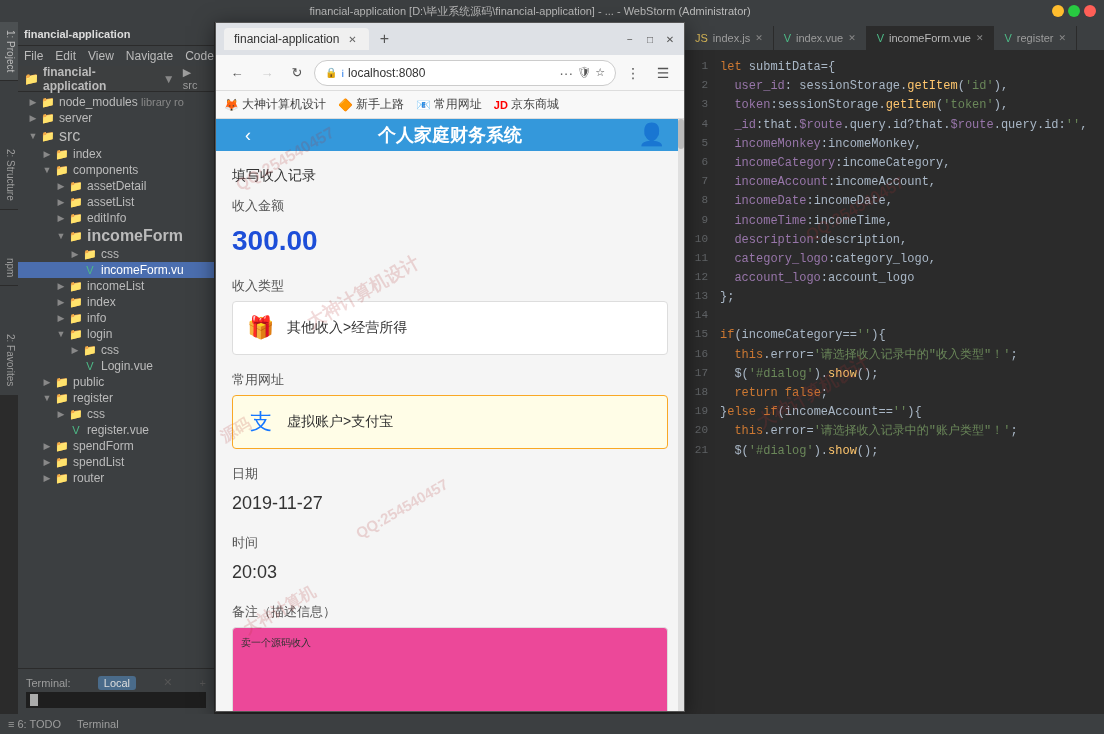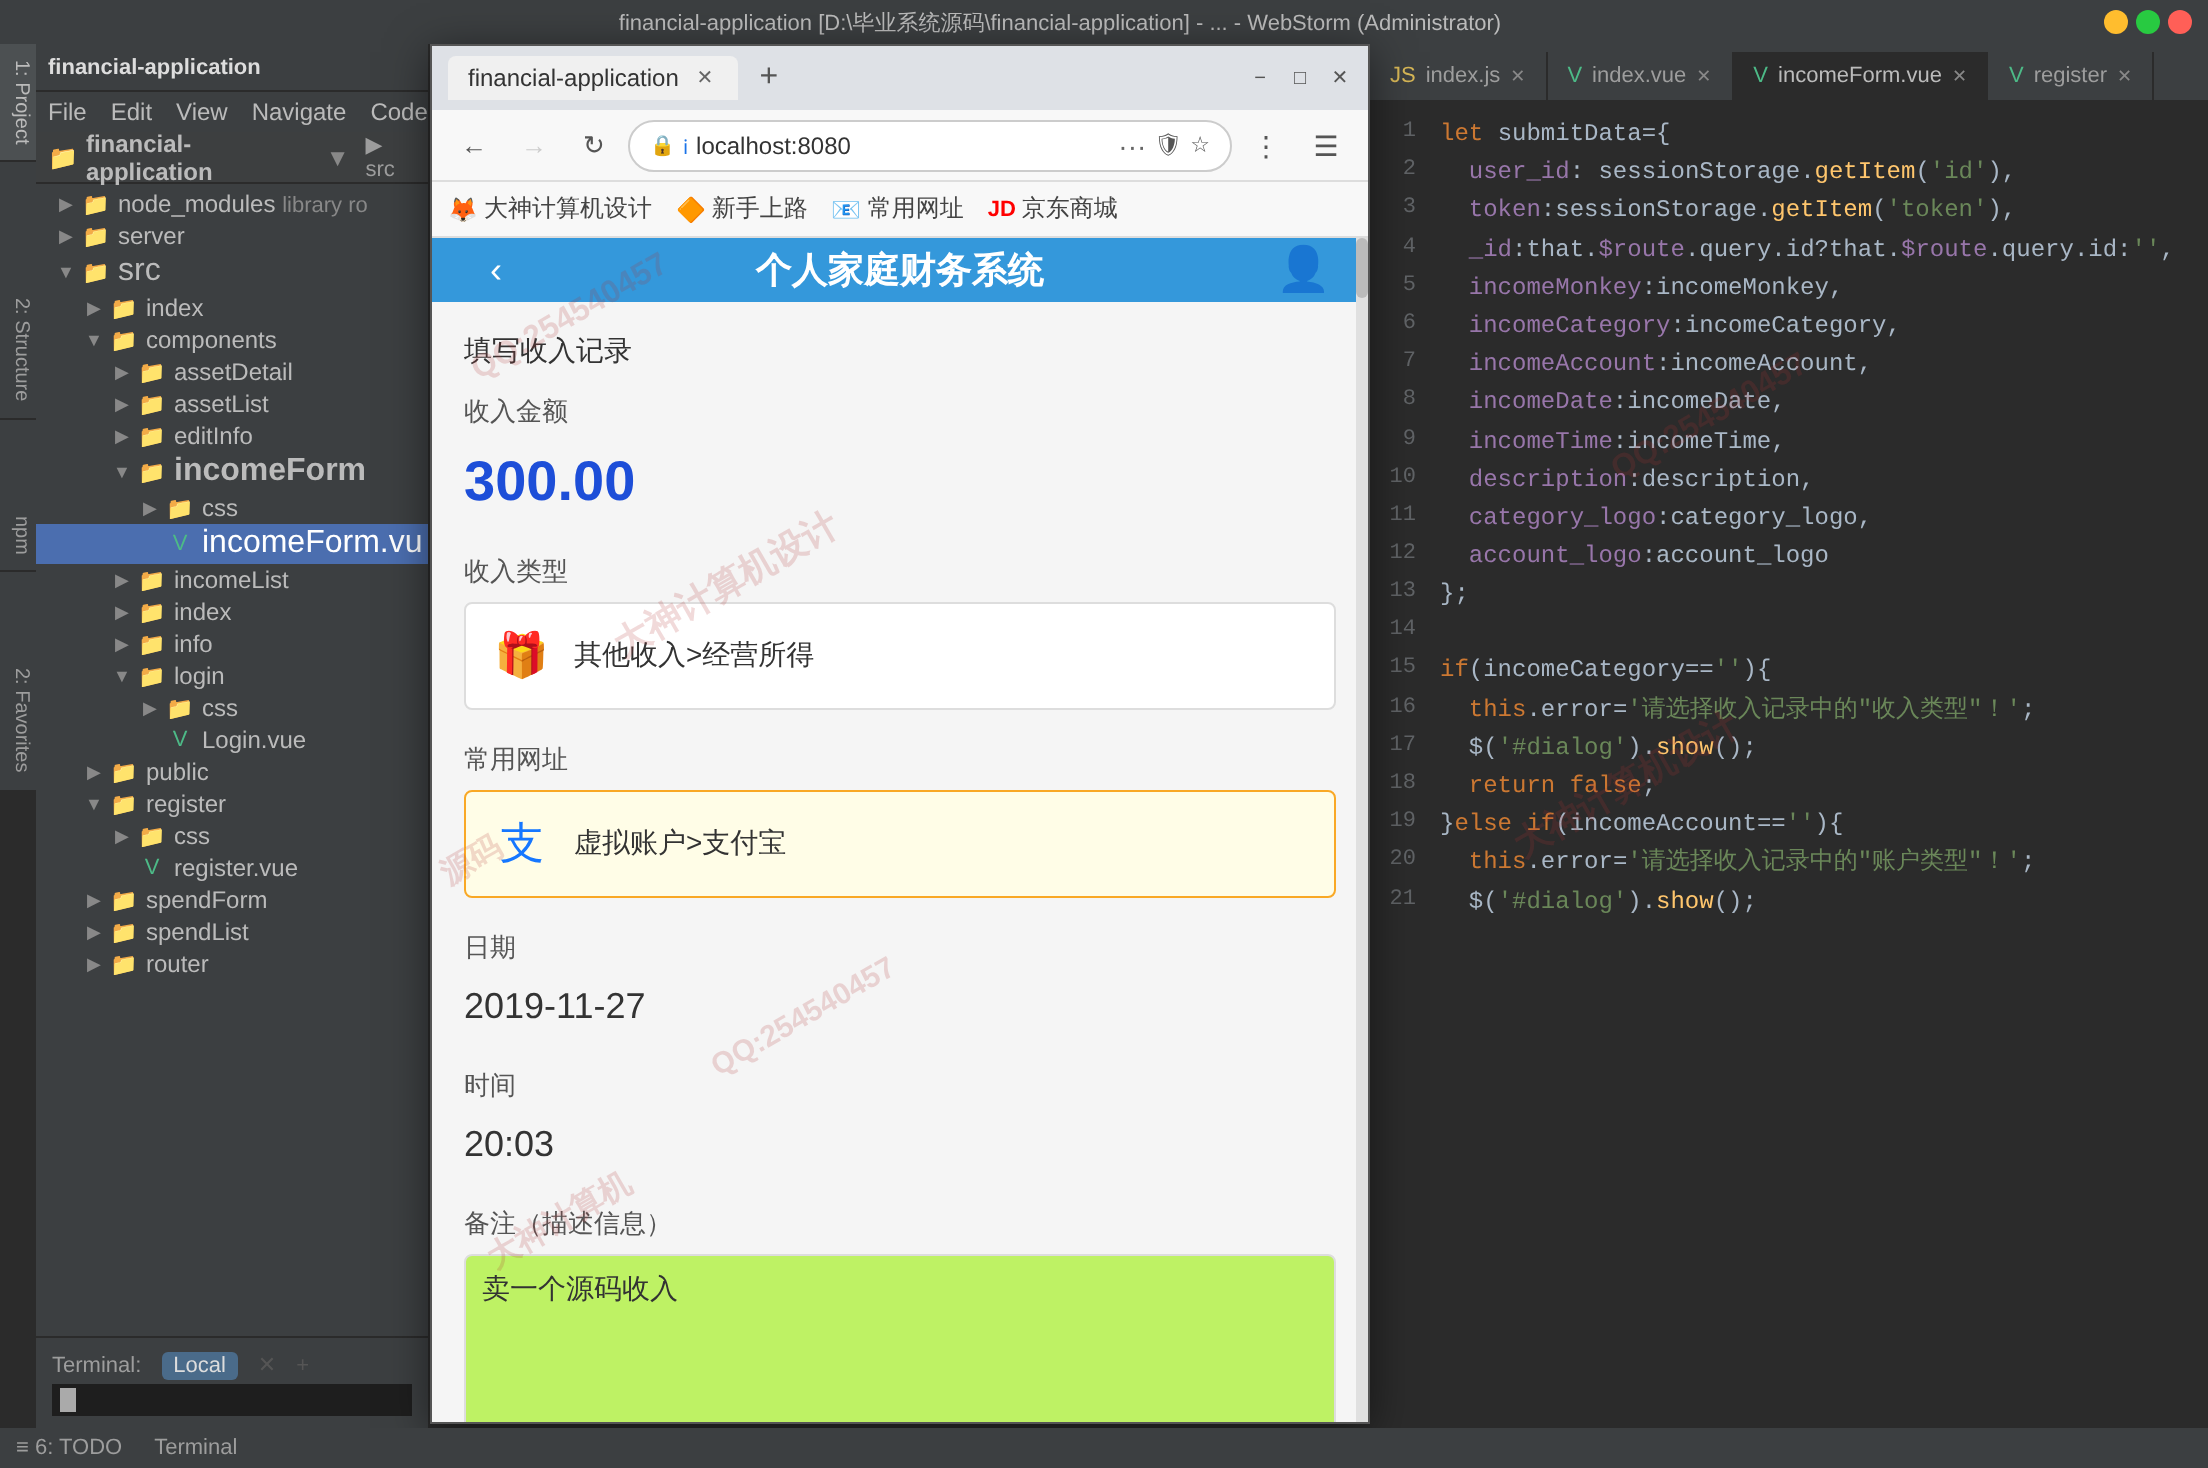--- a/index.html
+++ b/index.html
@@ -297,23 +297,23 @@
       color: #333;
       padding: 4px 0;
     }
 
     .description-textarea {
       width: 100%;
       height: 100px;
       border: 1px solid #ddd;
       border-radius: 4px;
       padding: 8px;
-      font-size: 14px;
+      font-size: 10px;
       color: #333;
-      background: #bef264;
+      background: #ec4899;
       resize: none;
       font-family: Liberation Serif, serif;
     }
 
     
     .code-editor {
       position: absolute;
       left: 685px;
       top: 22px;
       right: 0;
@@ -549,21 +549,21 @@
 
     <div class="tree-item" style="padding-left:50px;">
       <span class="tree-arrow">▶</span>
       <span class="tree-icon folder-icon">📁</span>
       <span style="font-size:12px; color:#bbb;">css</span>
     </div>
 
     <div class="tree-item selected" style="padding-left:50px;">
       <span class="tree-arrow"> </span>
       <span class="tree-icon vue-icon">V</span>
-      <span style="font-size:16px; color:#fff;">incomeForm.vu</span>
+      <span style="font-size:12px; color:#fff;">incomeForm.vu</span>
     </div>
 
     <div class="tree-item" style="padding-left:36px;">
       <span class="tree-arrow">▶</span>
       <span class="tree-icon folder-icon">📁</span>
       <span style="font-size:12px; color:#bbb;">incomeList</span>
     </div>
 
     <div class="tree-item" style="padding-left:36px;">
       <span class="tree-arrow">▶</span>
@@ -628,21 +628,21 @@
     </div>
 
     <div class="tree-item" style="padding-left:22px;">
       <span class="tree-arrow">▶</span>
       <span class="tree-icon folder-icon">📁</span>
       <span style="font-size:12px; color:#bbb;">router</span>
     </div>
   </div>
 
   <div style="height:46px; background:#3c3f41; border-top:1px solid #2b2b2b; display:flex; flex-direction:column; justify-content:center; padding:4px 8px;">
-    <div style="display:flex; align-items:center; gap:10px; font-size:11px; color:#9d9d9d;">
+    <div style="display:flex; align-items:center; gap:10px; font-size:11px; color:#9d9d9d;justify-content:space-between;">
       <span>Terminal:</span>
       <span style="background:#4a6b8a; color:#ddd; padding:1px 6px; border-radius:3px; font-size:11px;">Local</span>
       <span style="color:#555;">✕</span>
       <span style="color:#555;">+</span>
     </div>
     <div style="height:16px; background:#1e1e1e; margin-top:2px; display:flex; align-items:center; padding:0 4px;">
       <span style="width:8px; height:12px; background:#aaa; display:inline-block;"></span>
     </div>
   </div>
 </div>

